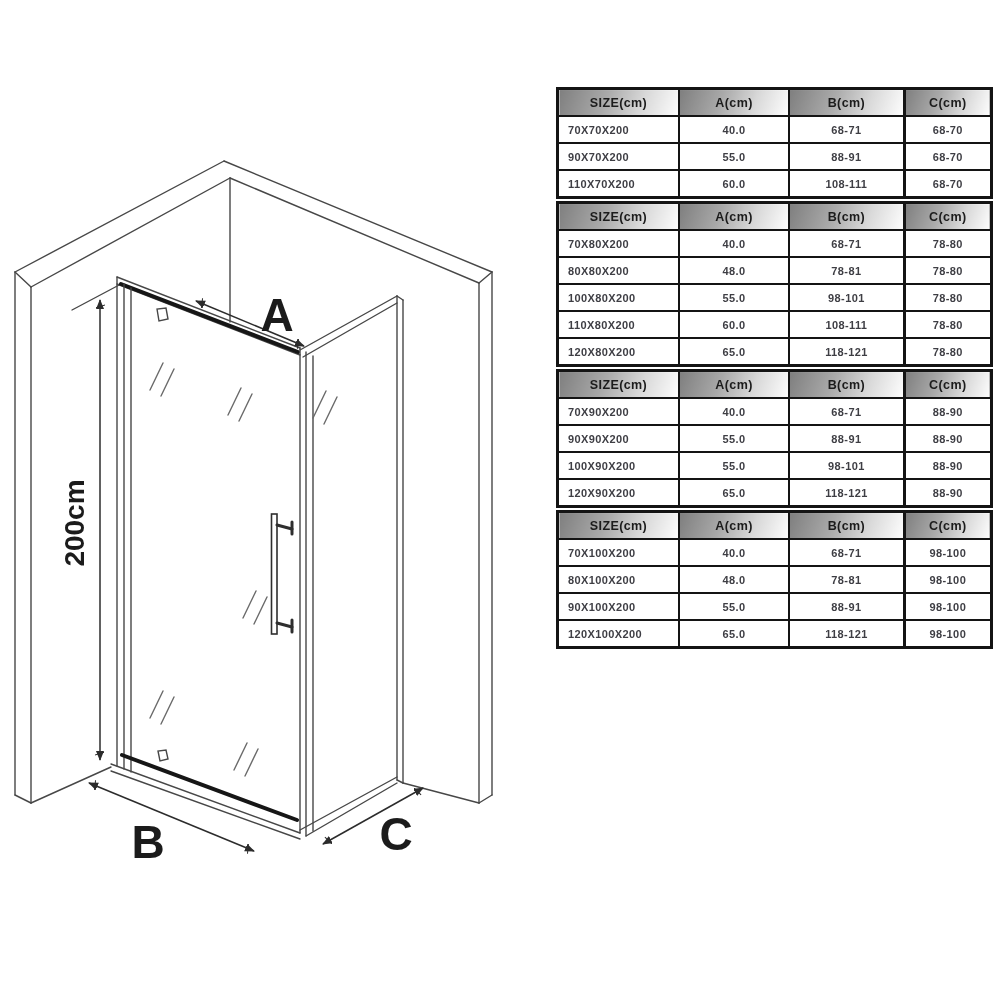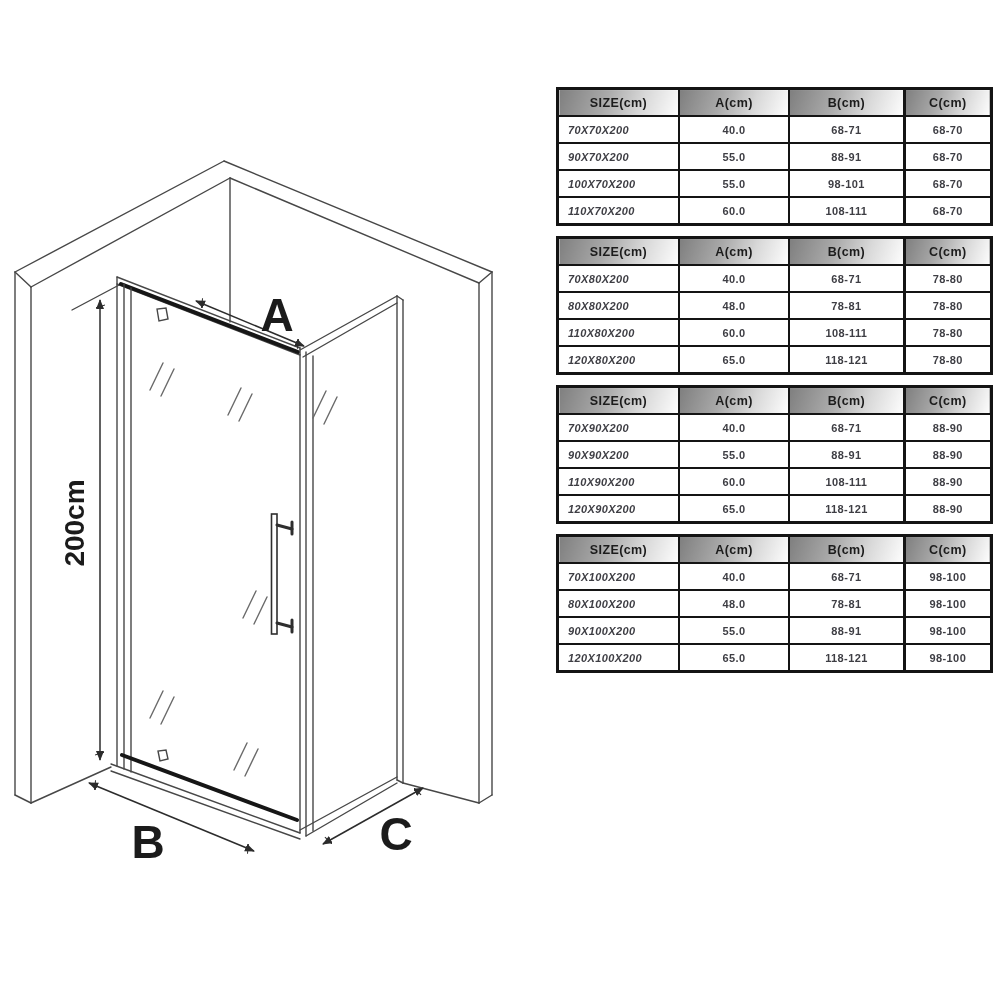--- a/index.html
+++ b/index.html
@@ -6,37 +6,37 @@
   body {
     width:1000px; height:1000px; background:#ffffff; position:relative;
     font-family:"Liberation Sans", sans-serif; overflow:hidden;
   }
   .diagram-wrap { position:absolute; left:0; top:0; width:552px; height:1000px; }
   .diagram-wrap svg { display:block; }
 
   .tables { position:absolute; left:556px; top:87px; width:437px; }
   table.size-table {
     border-collapse:collapse; width:100%; table-layout:fixed;
-    border:3px solid #141414; margin-bottom:10px;
+    border:3px solid #141414; margin-bottom:2px;
   }
   table.size-table th, table.size-table td {
     border:2px solid #141414; height:25px; padding:0 2px;
     text-align:center; vertical-align:middle; overflow:hidden; white-space:nowrap;
   }
   table.size-table th {
     font-size:12.5px; font-weight:bold; color:#1c1c1c; letter-spacing:0.4px;
     background:linear-gradient(110deg, #7f7f7f 0%, #a9a9a9 38%, #d8d8d8 68%, #fdfdfd 100%);
   }
   table.size-table td {
     font-size:11px; color:#3e3e44; letter-spacing:0.4px; font-weight:bold;
   }
   table.size-table th:nth-child(1), table.size-table td:nth-child(1) { width:26.5%; border-right-width:2px; }
   table.size-table th:nth-child(2), table.size-table td:nth-child(2) { width:24%;   border-right-width:1px; }
   table.size-table th:nth-child(3), table.size-table td:nth-child(3) { width:25%;   border-right-width:3px; }
-  table.size-table td:nth-child(1) { text-align:left; padding-left:9px;font-style:italic; }
+  table.size-table td:nth-child(1) { text-align:left; padding-left:9px; }
 
   .dim-label { font-weight:bold; fill:#1b1b1b; }
 </style>
 </head>
 <body>
 
 <div class="diagram-wrap">
   <svg width="552" height="1000" viewBox="0 0 552 1000" xmlns="http://www.w3.org/2000/svg">
     <defs>
       <marker id="ah" orient="auto-start-reverse" markerWidth="12" markerHeight="10" refX="9" refY="4" markerUnits="userSpaceOnUse">
@@ -147,26 +147,20 @@
           <td>68-71</td>
           <td>68-70</td>
         </tr>
         <tr>
           <td>90X70X200</td>
           <td>55.0</td>
           <td>88-91</td>
           <td>68-70</td>
         </tr>
         <tr>
-          <td>100X70X200</td>
-          <td>55.0</td>
-          <td>98-101</td>
-          <td>68-70</td>
-        </tr>
-        <tr>
           <td>110X70X200</td>
           <td>60.0</td>
           <td>108-111</td>
           <td>68-70</td>
         </tr>
       </tbody>
     </table>
   <table class="size-table">
       <thead>
         <tr>
@@ -183,20 +177,26 @@
           <td>68-71</td>
           <td>78-80</td>
         </tr>
         <tr>
           <td>80X80X200</td>
           <td>48.0</td>
           <td>78-81</td>
           <td>78-80</td>
         </tr>
         <tr>
+          <td>100X80X200</td>
+          <td>55.0</td>
+          <td>98-101</td>
+          <td>78-80</td>
+        </tr>
+        <tr>
           <td>110X80X200</td>
           <td>60.0</td>
           <td>108-111</td>
           <td>78-80</td>
         </tr>
         <tr>
           <td>120X80X200</td>
           <td>65.0</td>
           <td>118-121</td>
           <td>78-80</td>
@@ -219,23 +219,23 @@
           <td>68-71</td>
           <td>88-90</td>
         </tr>
         <tr>
           <td>90X90X200</td>
           <td>55.0</td>
           <td>88-91</td>
           <td>88-90</td>
         </tr>
         <tr>
-          <td>110X90X200</td>
-          <td>60.0</td>
-          <td>108-111</td>
+          <td>100X90X200</td>
+          <td>55.0</td>
+          <td>98-101</td>
           <td>88-90</td>
         </tr>
         <tr>
           <td>120X90X200</td>
           <td>65.0</td>
           <td>118-121</td>
           <td>88-90</td>
         </tr>
       </tbody>
     </table>

